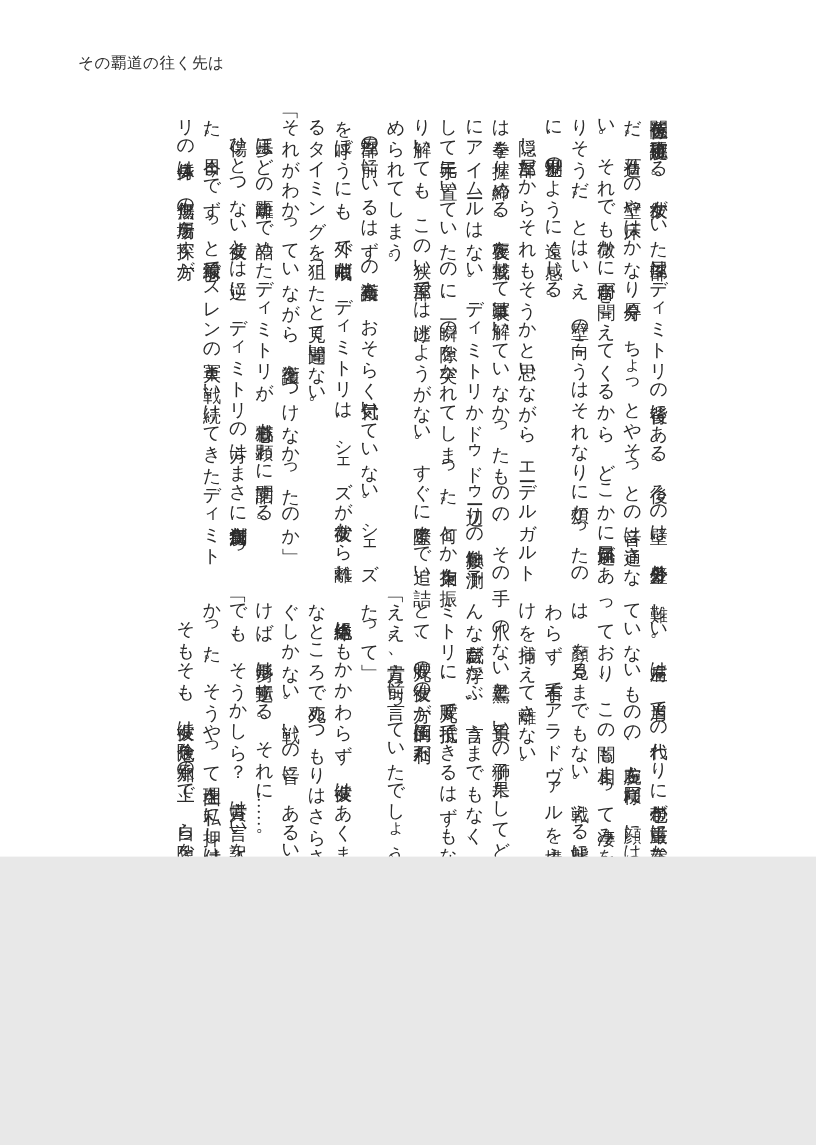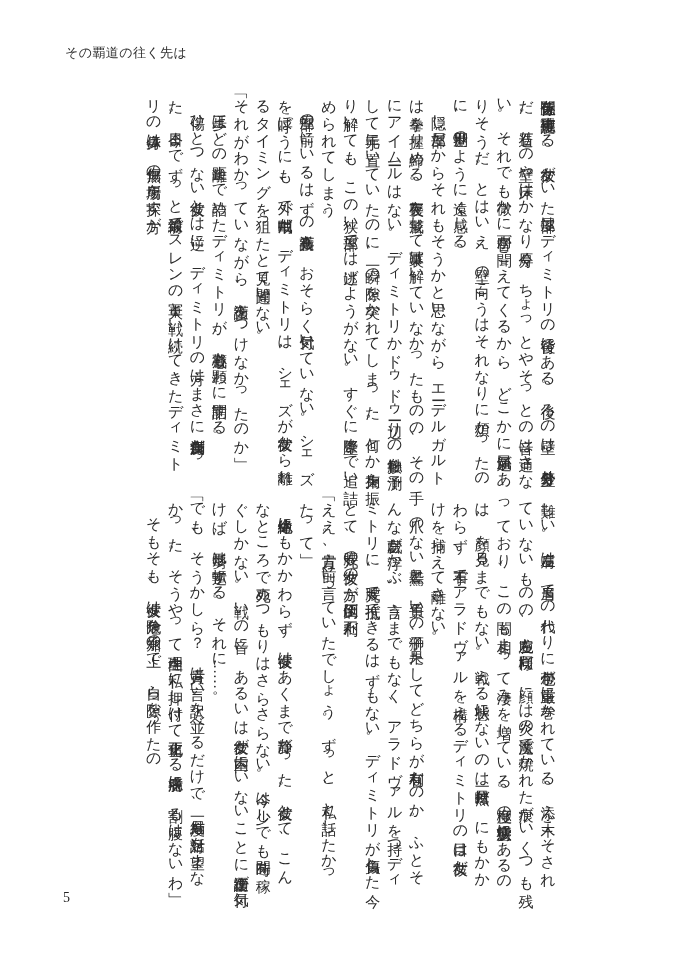--- a/index.html
+++ b/index.html
@@ -3,21 +3,21 @@
 <meta charset="utf-8">
 <style>
   html, body {
     margin: 0;
     padding: 0;
     background: #e8e8e8;
   }
   .page {
     position: relative;
     width: 680px;
-    height: 954px;
+    height: 714px;
     margin: 0 auto;
     background: #ffffff;
     color: #2b2b2b;
     font-family: "Liberation Serif", "DejaVu Serif", serif;
     overflow: hidden;
   }
   .running-header {
     position: absolute;
     left: 65px;
     top: 44px;

